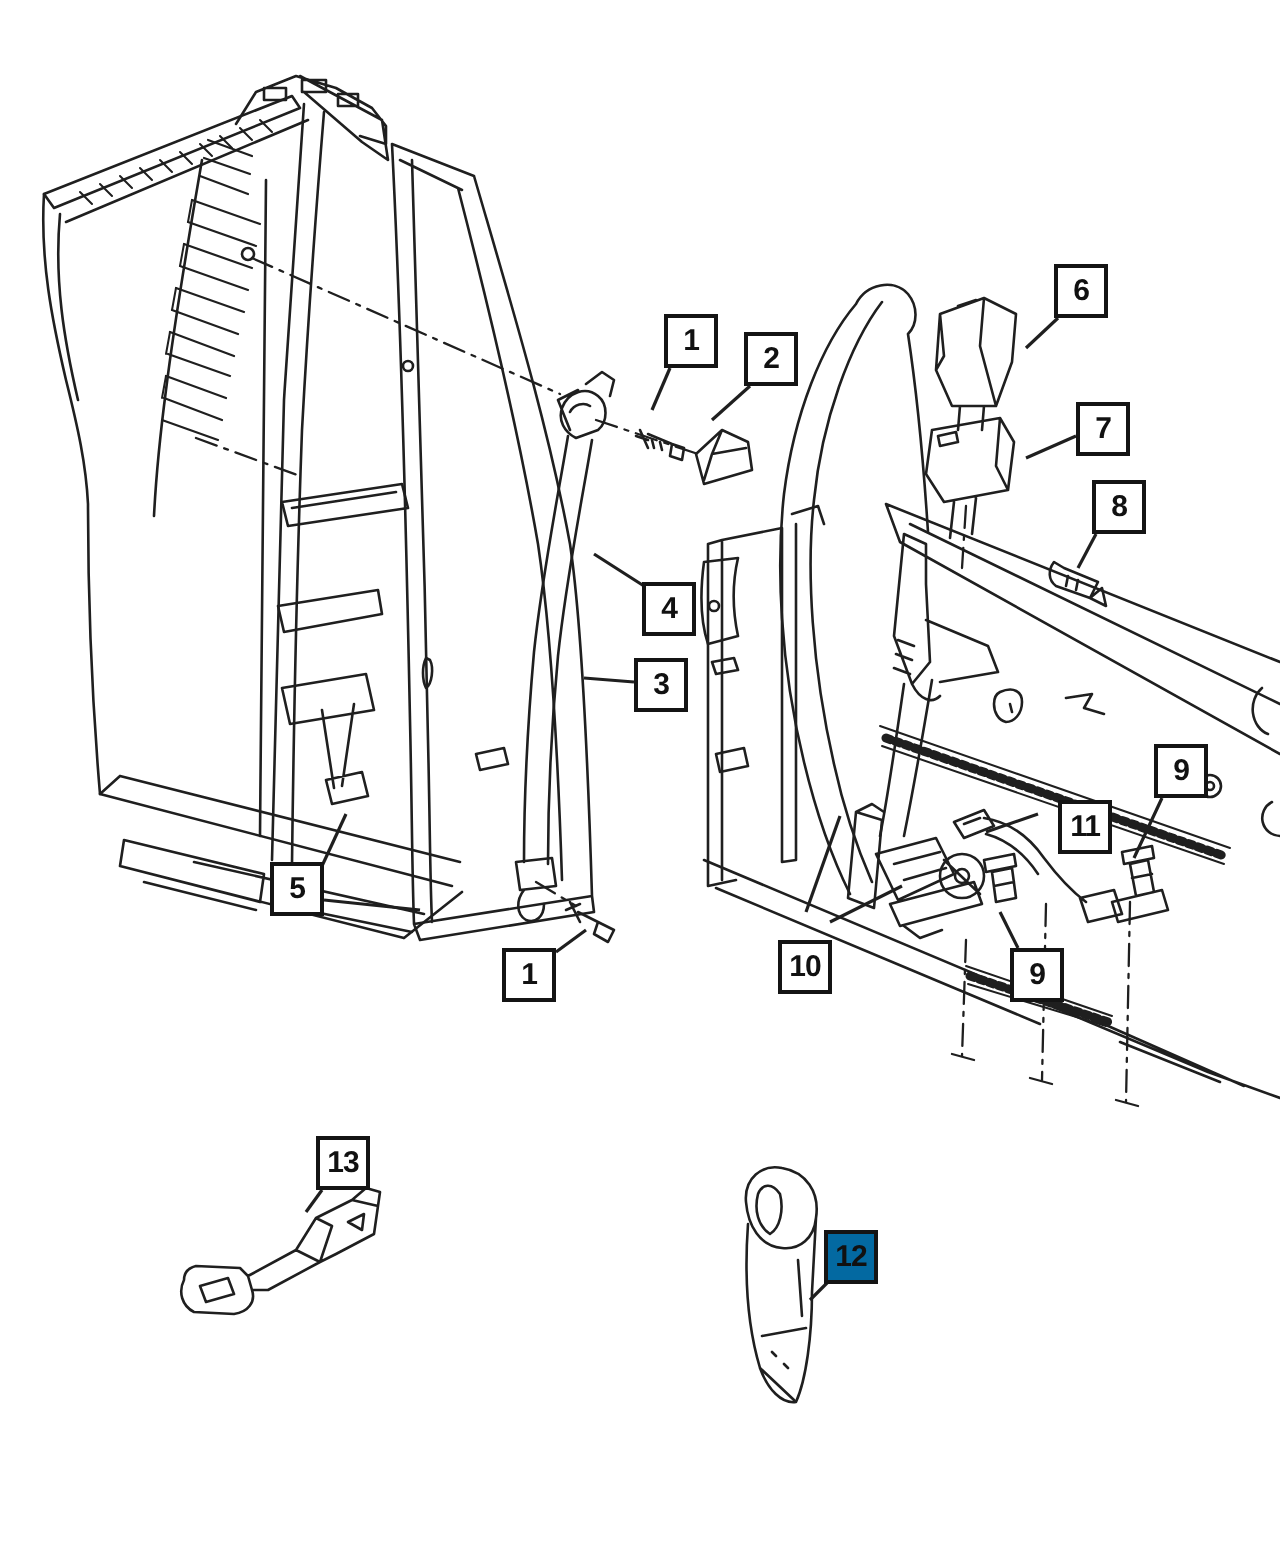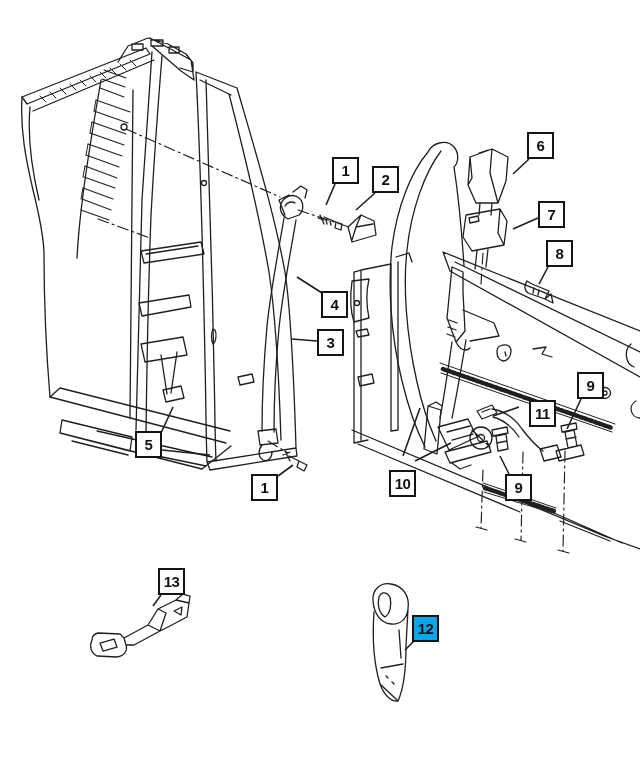--- a/index.html
+++ b/index.html
@@ -162,18 +162,18 @@
       </div>
       <div class="callout" style="left: 517px; top: 400px; width: 27px; height: 27px; border: 2.6px solid rgb(20, 20, 20); background: rgb(255, 255, 255); color: rgb(17, 17, 17); margin-left: 12px;">
         <span>11</span>
       </div>
       <div class="callout" style="left: 577px; top: 372px; width: 27px; height: 27px; border: 2.6px solid rgb(20, 20, 20); background: rgb(255, 255, 255); color: rgb(17, 17, 17);">
         <span>9</span>
       </div>
       <div class="callout" style="left: 158px; top: 568px; width: 27px; height: 27px; border: 2.6px solid rgb(20, 20, 20); background: rgb(255, 255, 255); color: rgb(17, 17, 17); text-align: center;">
         <span>13</span>
       </div>
-      <div class="callout" style="left: 412px; top: 615px; width: 27px; height: 27px; border: 2.6px solid rgb(20, 20, 20); background: #0ea5e9; color: rgb(17, 17, 17);">
+      <div class="callout" style="left: 412px; top: 615px; width: 27px; height: 27px; border: 2.6px solid rgb(20, 20, 20); background: #0369a1; color: rgb(17, 17, 17);">
         <span>12</span>
       </div>
     </div>
 
 </div>
 
 </body></html>

